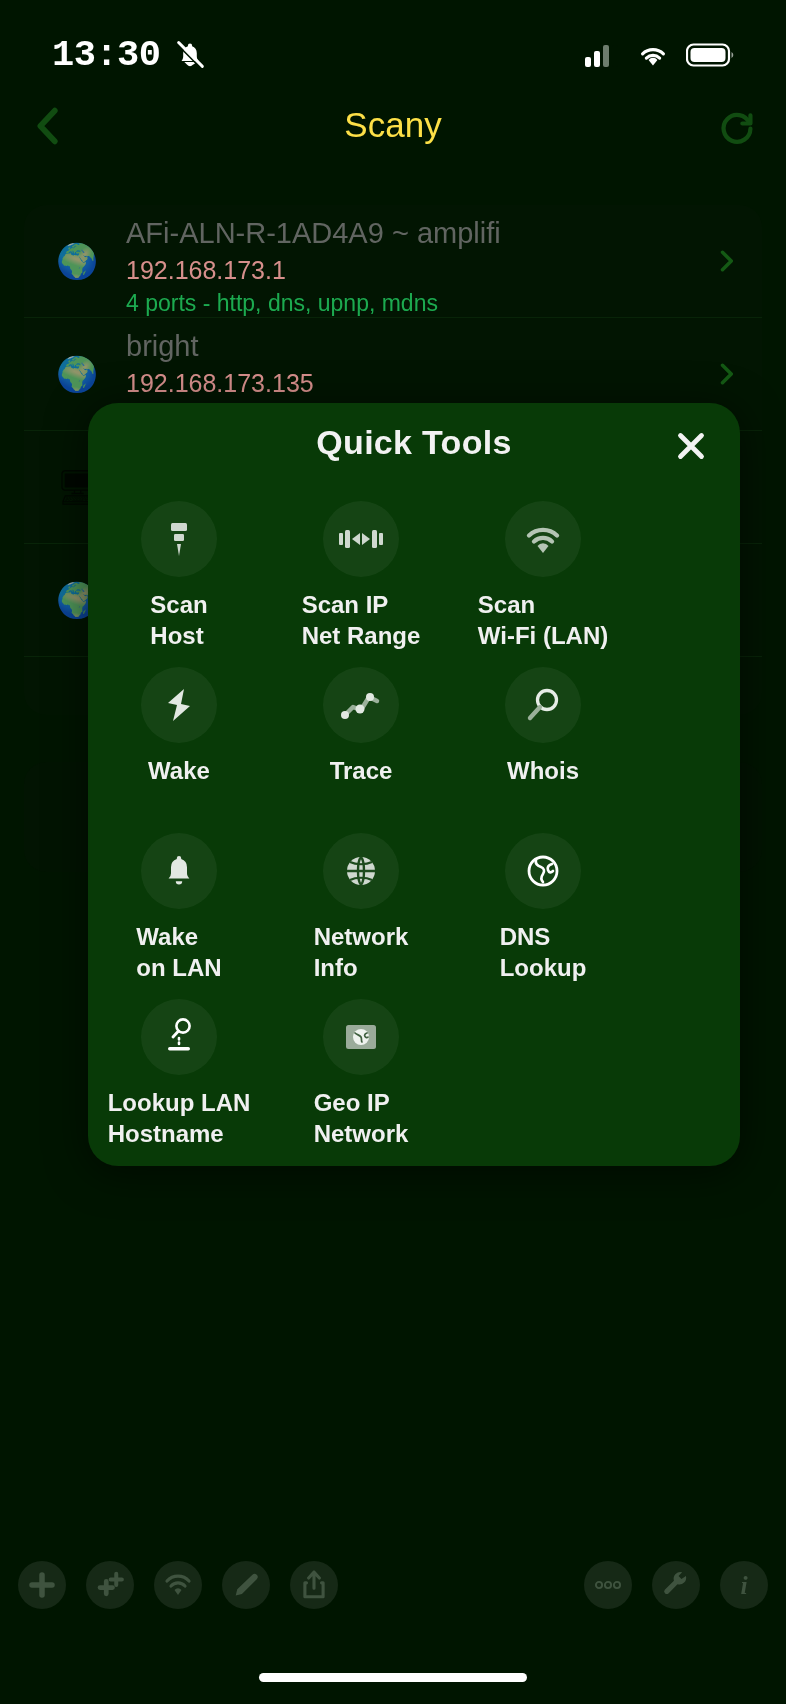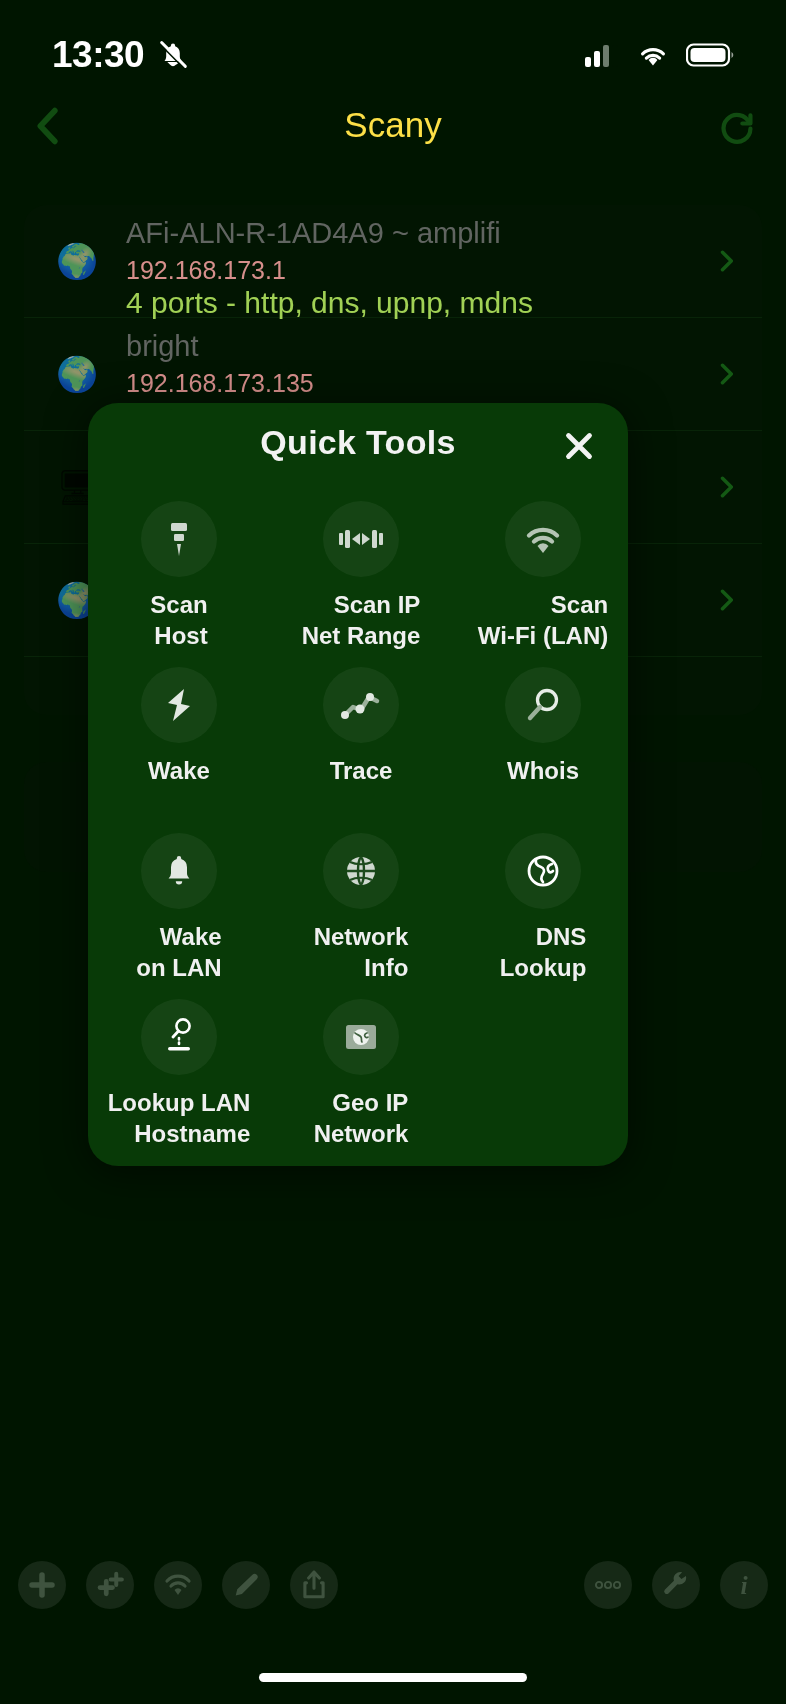--- a/index.html
+++ b/index.html
@@ -14,20 +14,21 @@
     width:786px; height:1704px;
     background:#001500;
     overflow:hidden;
   }
 
   
   #statusbar {
     position:absolute; top:0; left:0; width:786px; height:110px;
     display:flex; align-items:center; justify-content:space-between;
     padding:0 52px;
+    font-family:Liberation Mono, monospace;
   }
   .sb-left { display:flex; align-items:center; gap:12px; }
   .sb-time {
     color:#ffffff; font-size:37px; font-weight:700;
     letter-spacing:-0.5px;
   }
   .sb-right { display:flex; align-items:center; gap:15px; }
 
   
   #navbar {
@@ -63,35 +64,35 @@
     padding:0 22px 0 32px;
     border-bottom:1px solid #0a270a;
   }
   .host-icon { width:44px; height:44px; flex:0 0 44px; font-size:34px; line-height:44px; opacity:.75; }
   .host-text { flex:1 1 auto; padding-left:26px; }
   .host-name {
     color:#737373; font-size:29px; line-height:39px;
     white-space:nowrap; overflow:hidden;margin-top:11px;
   }
   .host-ip { color:#fca5a5; font-size:25px; line-height:34px; }
-  .host-ports { color:#bef264; font-size:30px; line-height:32px; }
+  .host-ports { color:#22c55e; font-size:23px; line-height:32px; }
   .host-chevron { flex:0 0 28px; opacity:.8; }
 
   
   #hostlist2 {
     position:absolute; top:762px; left:24px;
     width:738px; height:110px;
     background:#031403; border-radius:22px; opacity:.6;
   }
 
   
   #modal {
     position:absolute;
     left:88px; top:403px;
-    width:540px; height:763px;
+    width:652px; height:763px;
     background:#083a07;
     border-radius:30px;
     box-shadow:0 6px 40px rgba(0,0,0,.55);
   }
   #modal-title {
     position:absolute; left:0; right:0; top:20px;
     text-align:center;
     color:#f2f2f2; font-size:34px; font-weight:700;
     letter-spacing:.3px;
   }
@@ -116,21 +117,21 @@
     cursor:pointer;
   }
   .tool-circle {
     width:76px; height:76px; border-radius:50%;
     background:rgba(255,255,255,.055);
     display:flex; align-items:center; justify-content:center;
     margin-bottom:12px;
   }
   .tool-label {
     color:#f0f0f0; font-size:24px; font-weight:700;
-    line-height:31px; text-align:right;
+    line-height:31px; text-align:left;
     white-space:pre-line;
     max-width:172px;
   }
 
   
   #toolbar {
     position:absolute; bottom:84px; left:0; width:786px; height:70px;
     display:flex; align-items:center;
   }
   #toolbar-left {

